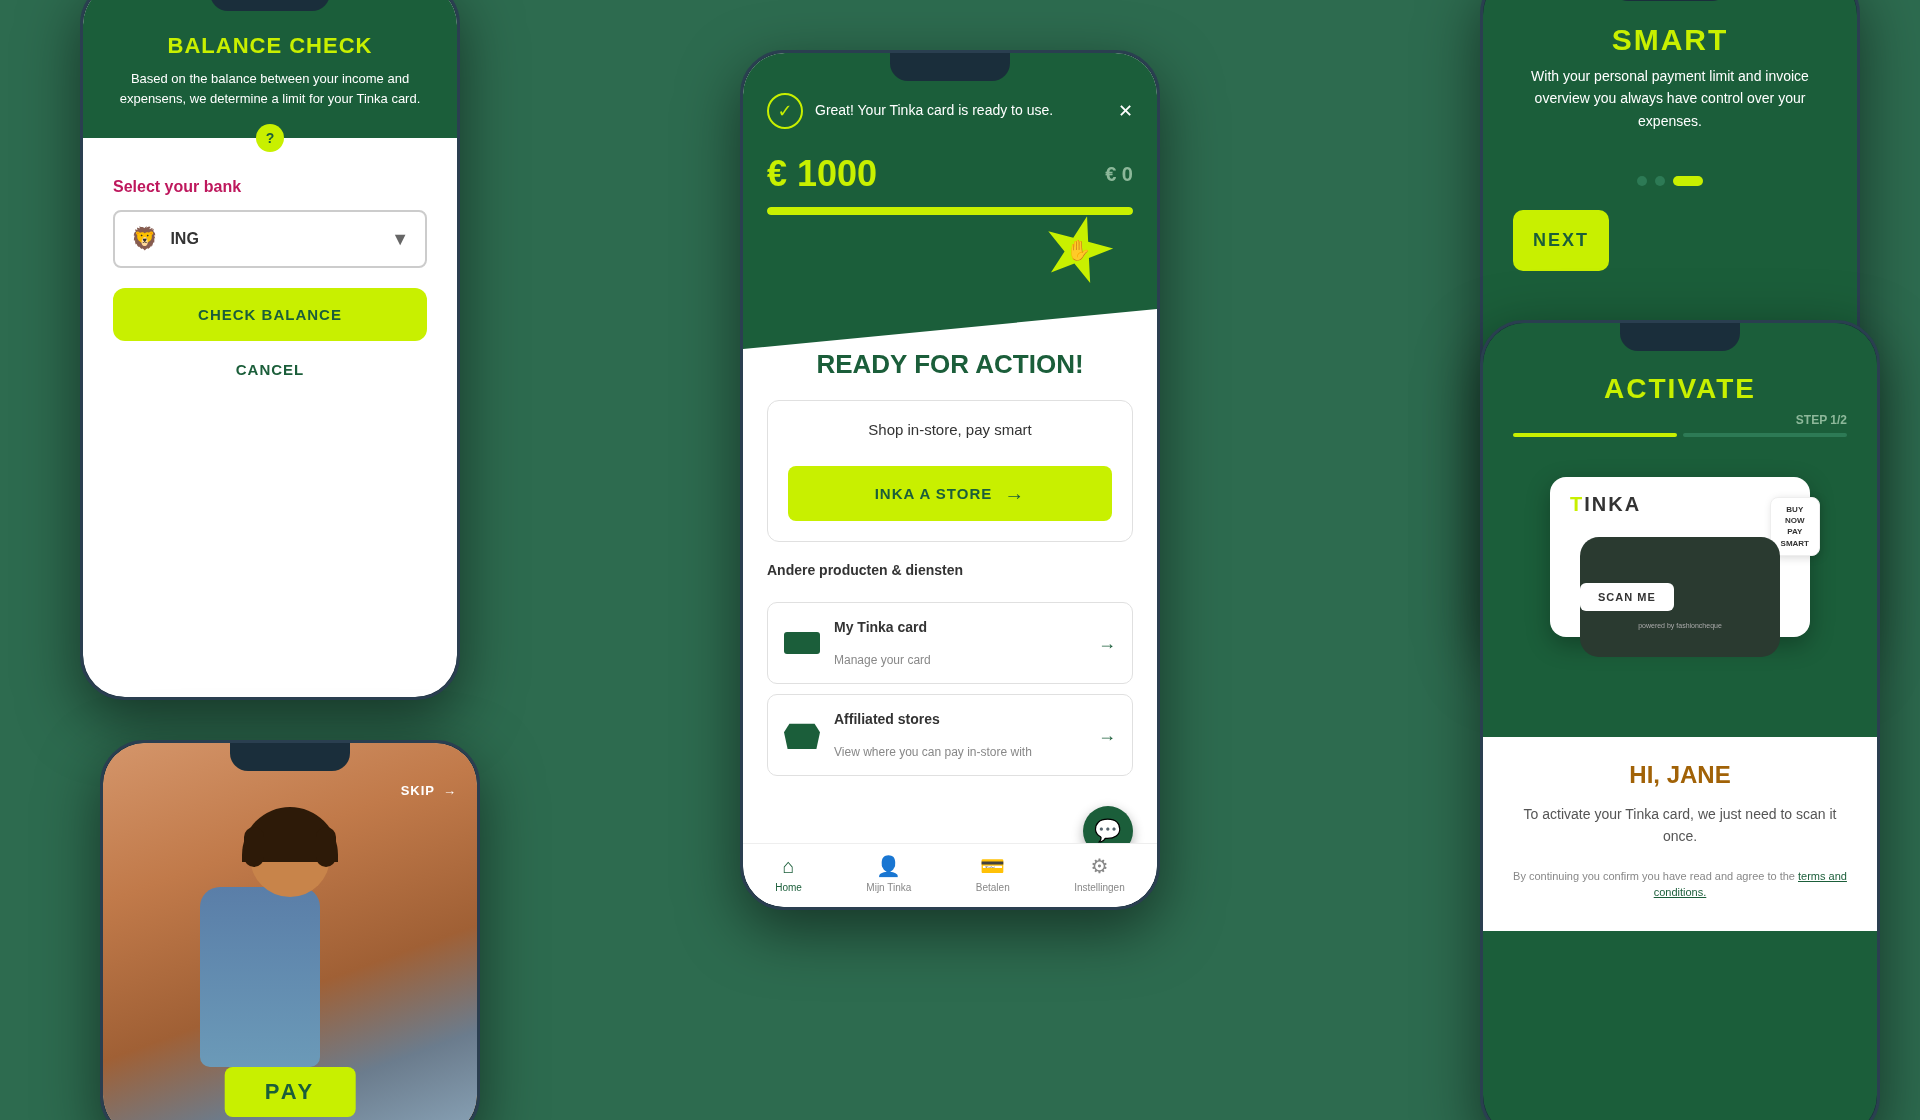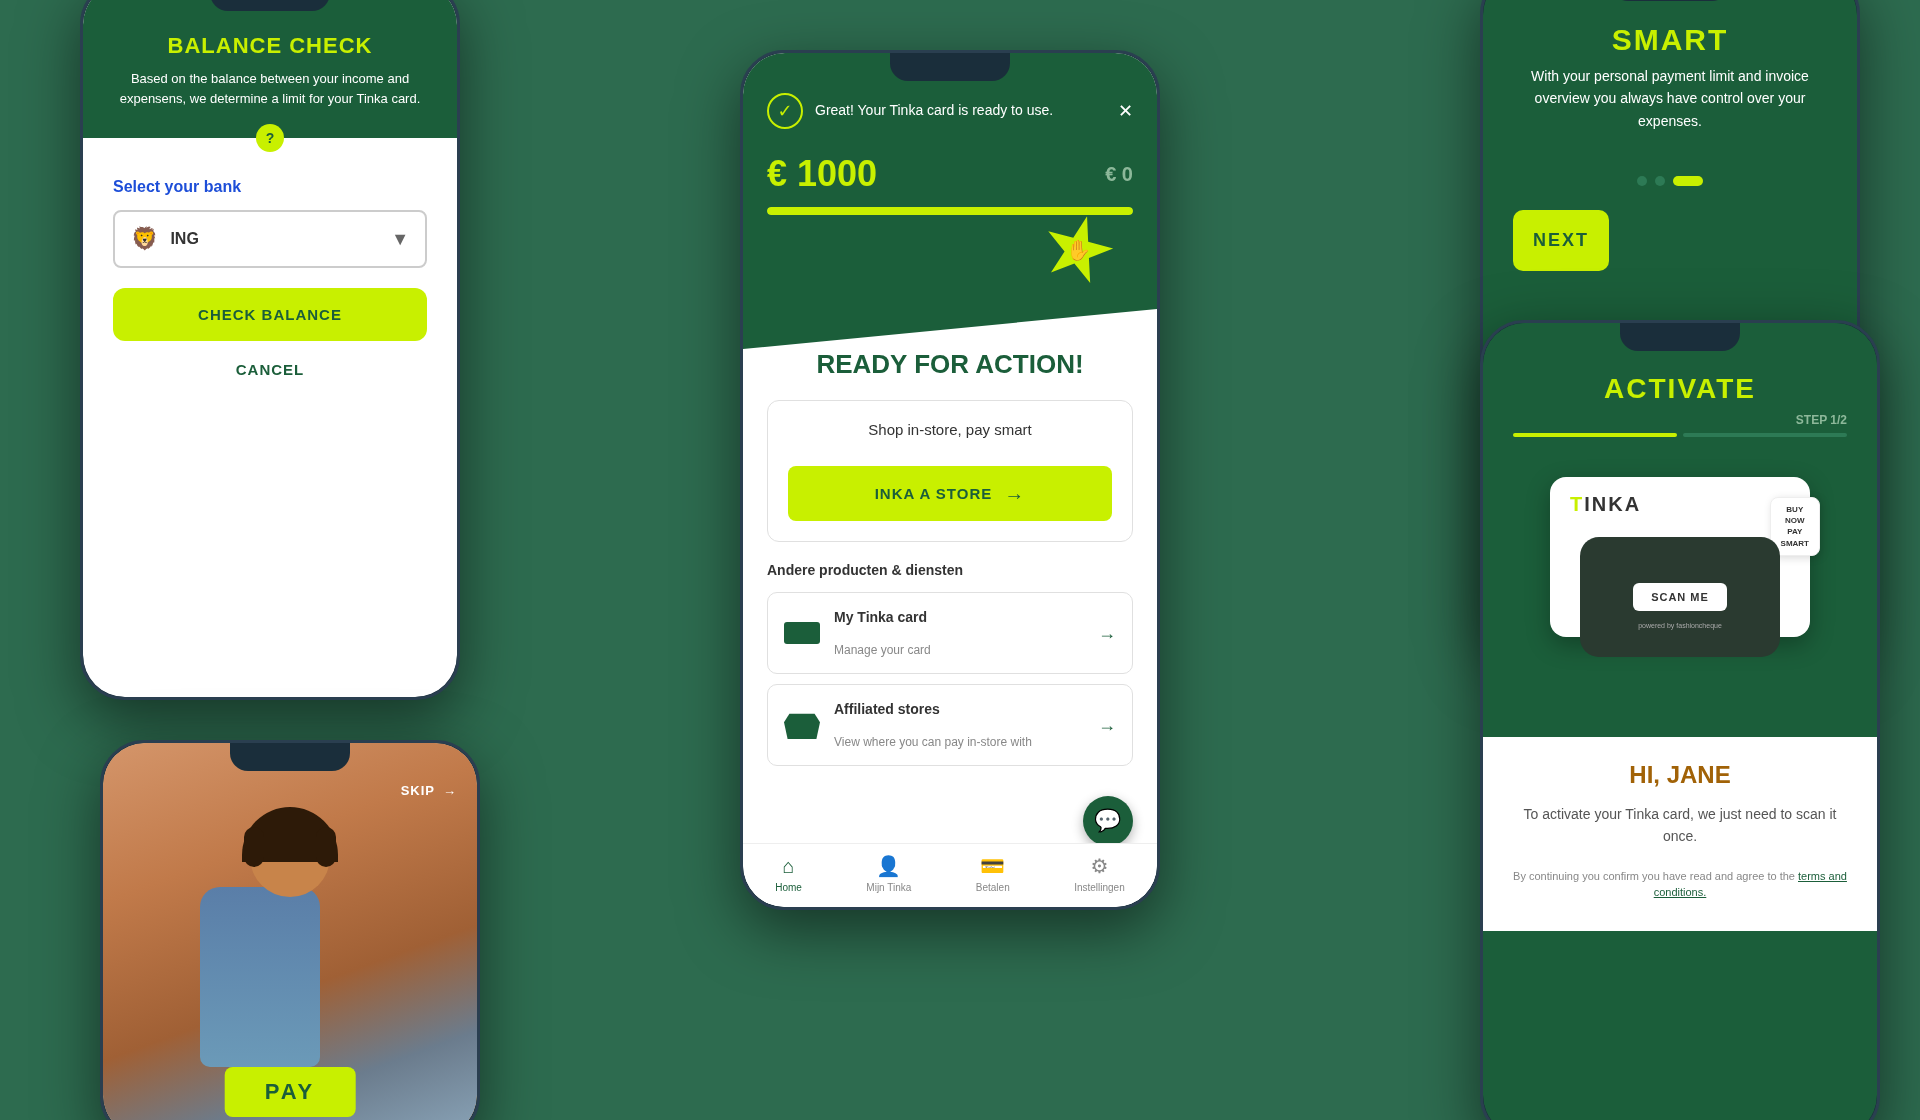--- a/index.html
+++ b/index.html
@@ -99,21 +99,21 @@
     }
 
     .phone1-body {
       padding: 40px 30px 30px;
       background: white;
     }
 
     .phone1-label {
       font-size: 16px;
       font-weight: 700;
-      color: #1d4ed8;
+      color: #be185d;
       margin-bottom: 14px;
     }
 
     .phone1-select {
       border: 2px solid #ccc;
       border-radius: 8px;
       padding: 14px 16px;
       display: flex;
       align-items: center;
       gap: 12px;
@@ -287,21 +287,21 @@
     }
 
     .phone2-find-store-arrow {
       font-size: 20px;
     }
 
     .phone2-section-title {
       font-size: 14px;
       font-weight: 700;
       color: #333;
-      margin-bottom: 14px;
+      margin-bottom: 24px;
     }
 
     .phone2-list-item {
       border: 1px solid #e0e0e0;
       border-radius: 10px;
       padding: 16px;
       display: flex;
       align-items: center;
       gap: 14px;
       margin-bottom: 10px;
@@ -575,21 +575,20 @@
       position: absolute;
       bottom: -20px;
       left: 50%;
       transform: translateX(-50%);
       width: 200px;
       height: 120px;
       background: #2a3a30;
       border-radius: 19px;
       display: flex;
       align-items: center;
-      justify-content: center;
     }
 
     .phone5-scan-btn {
       background: white;
       color: #333;
       font-size: 11px;
       font-weight: 700;
       padding: 8px 18px;
       border-radius: 6px;
       letter-spacing: 1px;

